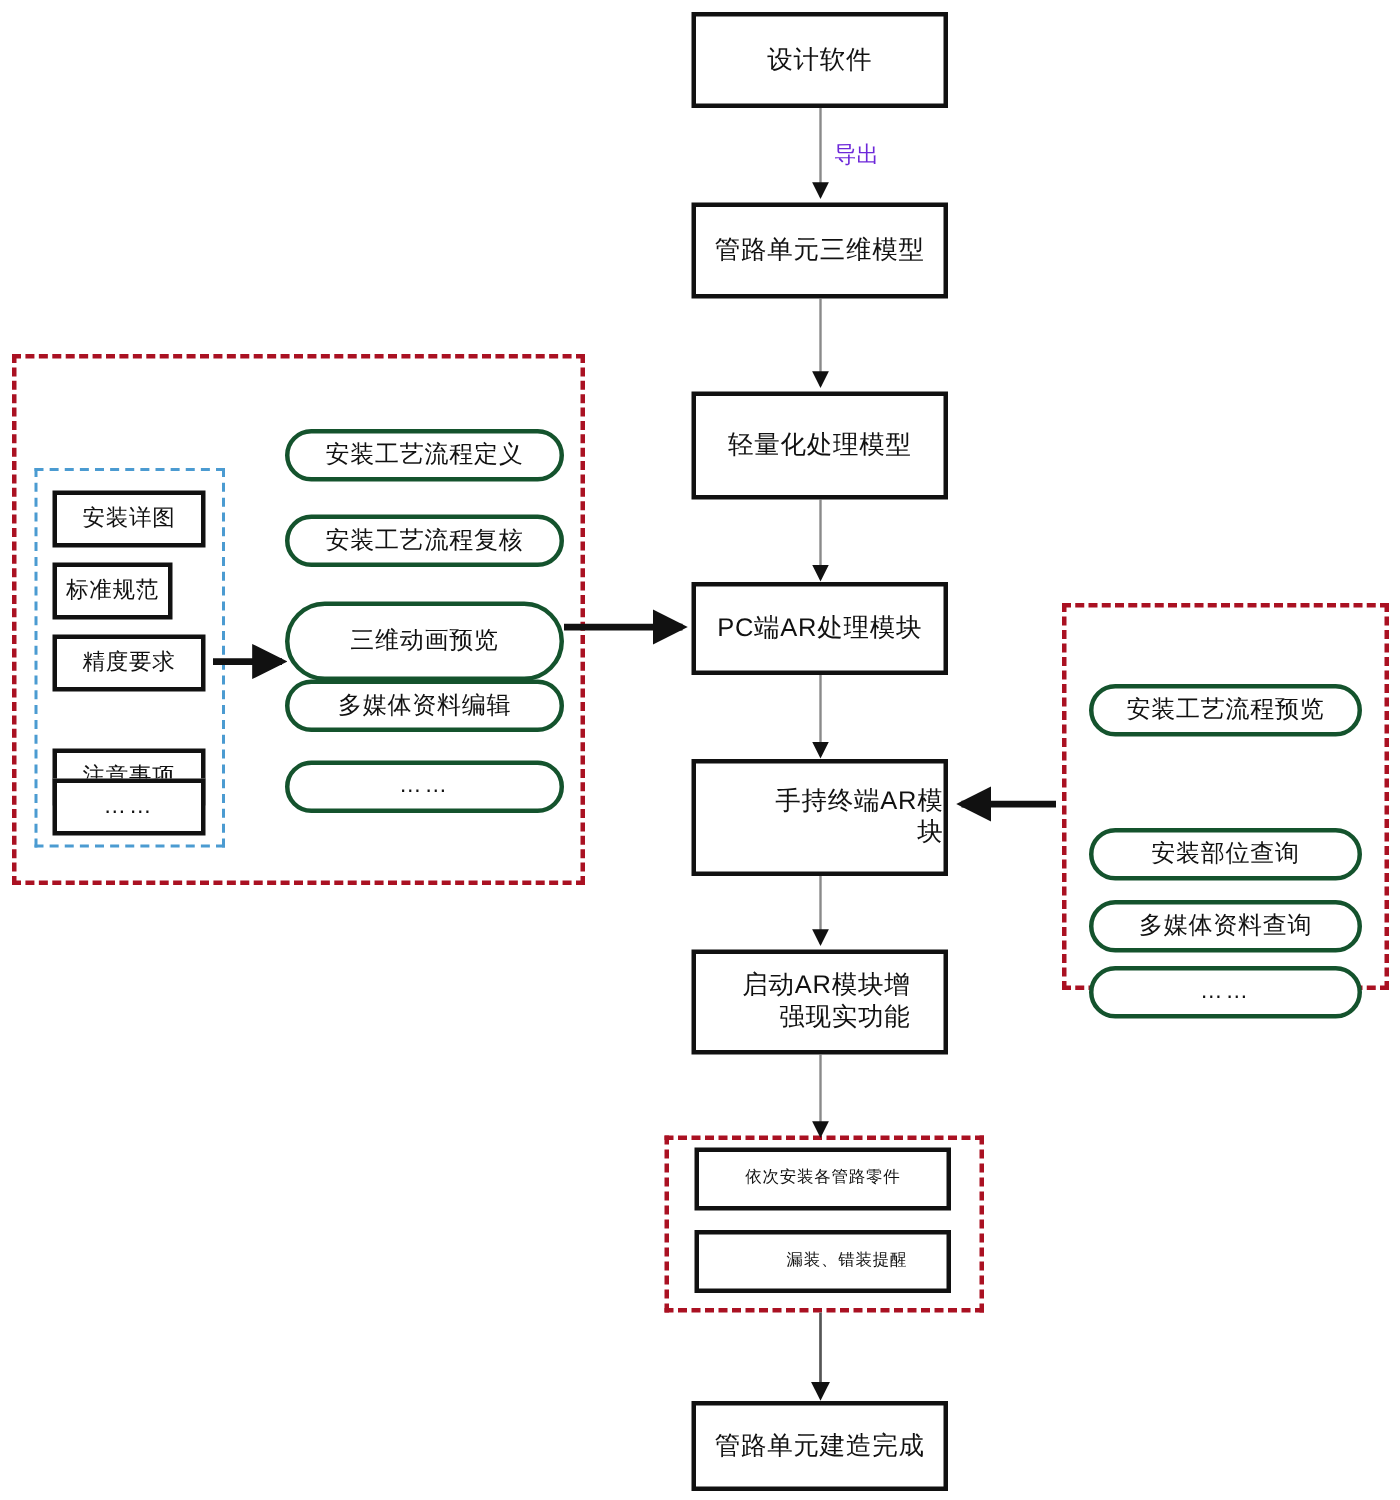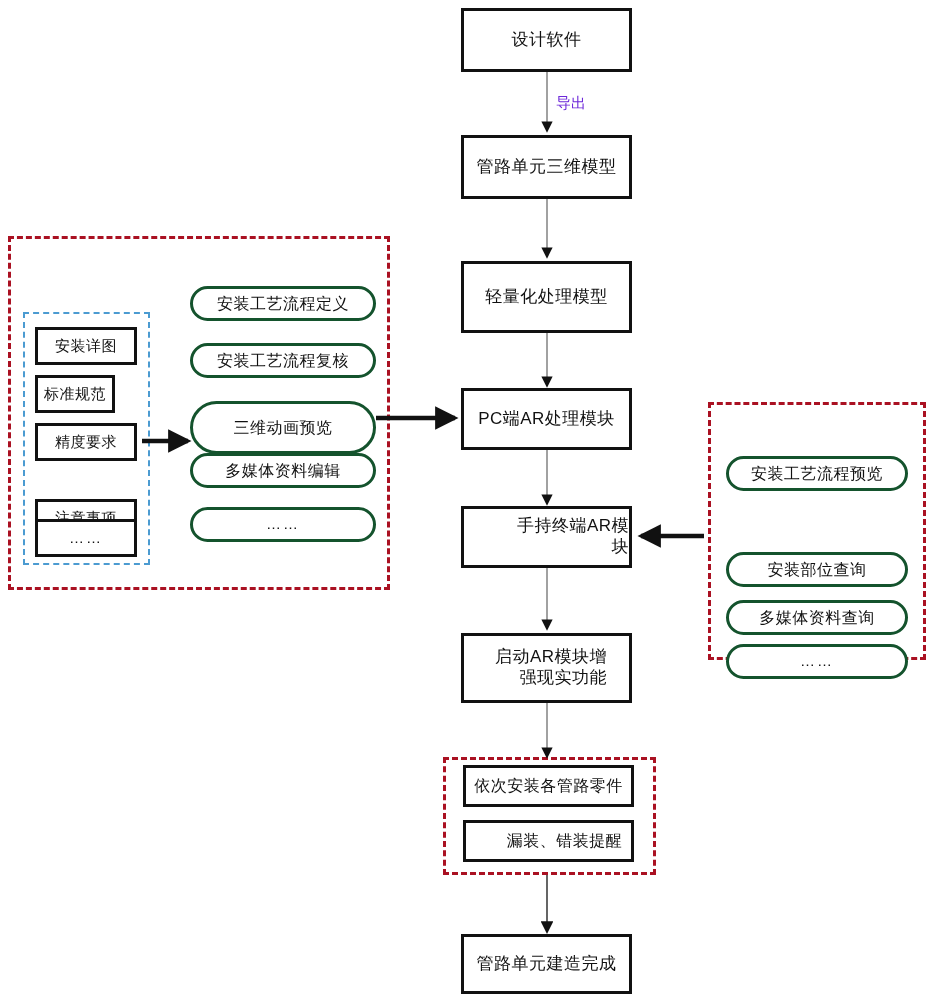--- a/index.html
+++ b/index.html
@@ -41,21 +41,21 @@
   }
   
   .mini-box {
     border: 3px solid #111111;
     font-size: 15px;
     letter-spacing: 0.5px;
   }
   
   .sub-box {
     border: 3px solid #111111;
-    font-size: 16px;
+    font-size: 11px;
     letter-spacing: 0.5px;
   }
   
   .pill {
     border: 3px solid #14532d;
     border-radius: 999px;
     font-size: 16px;
     letter-spacing: 0.5px;
     margin-top: 29px;
   }
@@ -154,21 +154,21 @@
   </div>
 
   <div class="node flow-box" style="left:461px; top:261px; width:171px; height:72px;">
     <span>轻量化处理模型</span>
   </div>
 
   <div class="node flow-box" style="left:461px; top:388px; width:171px; height:62px;">
     <span>PC端AR处理模块</span>
   </div>
 
-  <div class="node flow-box" style="left:461px; top:506px; width:171px; height:62px;padding-left:40px;">
+  <div class="node flow-box" style="left:461px; top:506px; width:171px; height:78px;padding-left:40px;">
     <span>手持终端AR模块</span>
   </div>
 
   <div class="node flow-box" style="left:461px; top:633px; width:171px; height:70px; padding:0 22px;">
     <span>启动AR模块增强现实功能</span>
   </div>
 
   <div class="node flow-box" style="left:461px; top:934px; width:171px; height:60px;">
     <span>管路单元建造完成</span>
   </div>

